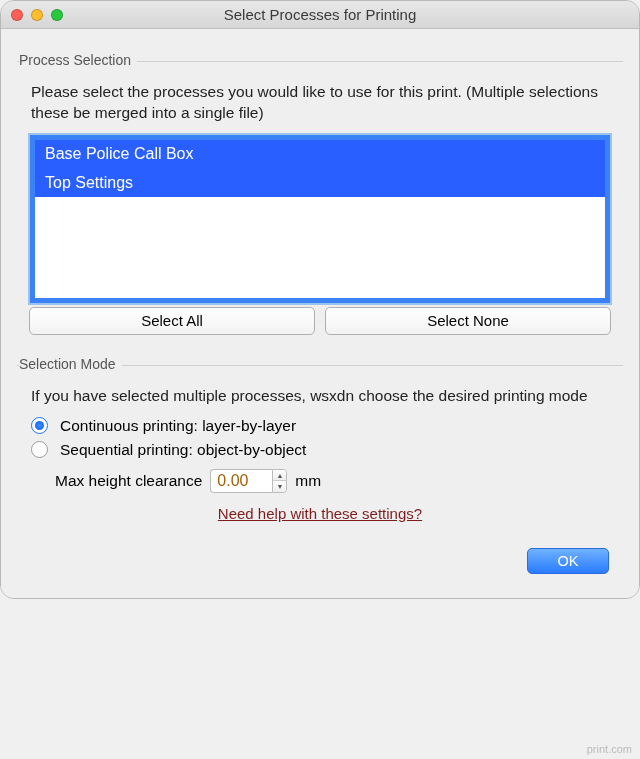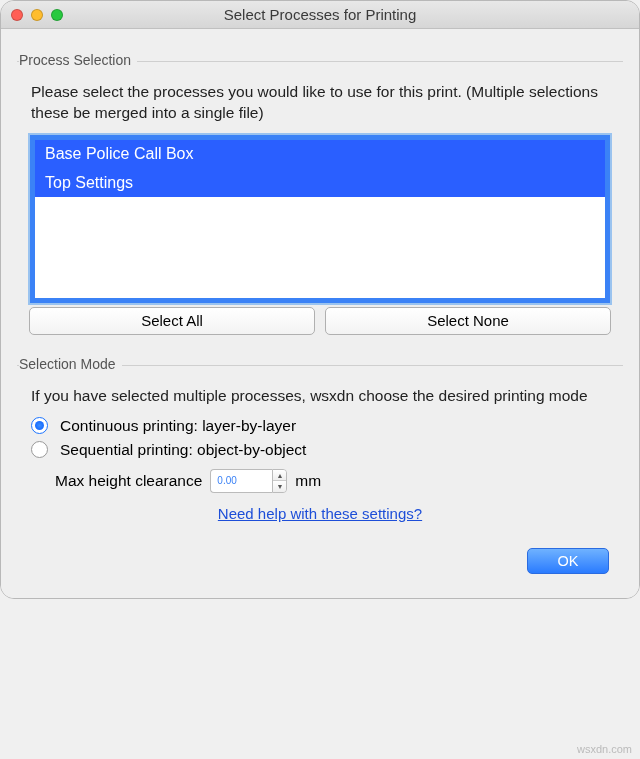--- a/index.html
+++ b/index.html
@@ -134,22 +134,22 @@
   .num-input {
     display: flex;
     align-items: stretch;
     height: 24px;
   }
   .num-input input {
     width: 62px;
     border: 1px solid #bbb;
     border-right: none;
     padding: 2px 6px;
-    font-size: 10px;
-    color: #3b82f6;
+    font-size: 16px;
+    color: #a16207;
     border-radius: 4px 0 0 4px;
   }
   .stepper {
     width: 15px;
     display: flex;
     flex-direction: column;
     border: 1px solid #bbb;
     border-radius: 0 4px 4px 0;
     overflow: hidden;
   }
@@ -158,21 +158,21 @@
     background: linear-gradient(#fff,#eee);
     display:flex; align-items:center; justify-content:center;
     color:#555;
   }
   .step-btn:first-child { border-bottom:1px solid #ccc; }
   .help {
     text-align: center;
     margin-top: 4px;
   }
   .help a {
-    color: #1d4ed8;
+    color: #7f1d1d;
     text-decoration: underline;
     font-size: 15px;
   }
   .footer {
     display: flex;
     justify-content: flex-end;
     gap: 10px;
     padding: 14px 14px 10px 14px;
   }
   .push {
@@ -258,13 +258,13 @@
       </div>
     </div>
 
     <div class="footer">
       <div class="push primary">OK</div>
     </div>
 
   </div>
 </div>
 
-<div class="watermark">wsxdn.com</div>
+<div class="watermark">print.com</div>
 
 </body></html>

